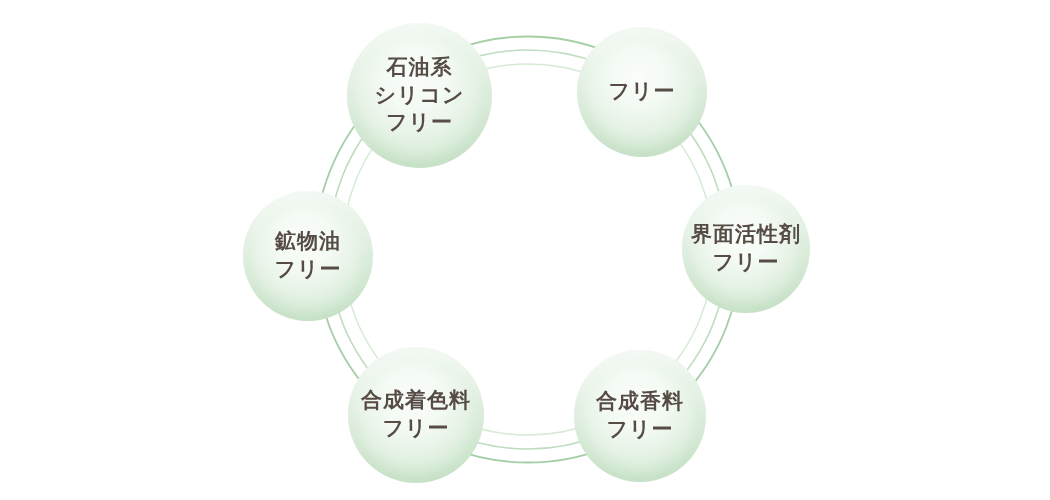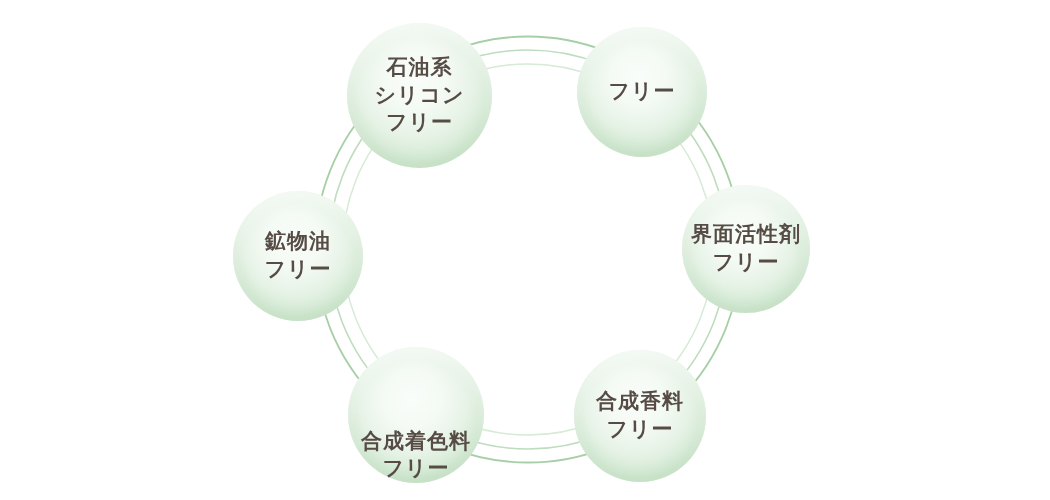--- a/index.html
+++ b/index.html
@@ -48,23 +48,23 @@
     line-height: 1.32;
     letter-spacing: 1px;
   }
   .badge .line {
     display: block;
     white-space: nowrap;
   }
   
   .badge-1 { left: 347px; top:  23px; width: 145px; height: 145px; }
   .badge-2 { left: 577px; top:  27px; width: 130px; height: 130px; }
-  .badge-3 { left: 233px; top: 191px; width: 130px; height: 130px; }
+  .badge-3 { left: 243px; top: 191px; width: 130px; height: 130px; }
   .badge-4 { left: 682px; top: 185px; width: 128px; height: 128px; }
-  .badge-5 { left: 348px; top: 347px; width: 136px; height: 136px; justify-content: flex-end; }
+  .badge-5 { left: 348px; top: 347px; width: 136px; height: 136px; }
   .badge-6 { left: 574px; top: 350px; width: 132px; height: 132px; text-align: center; }
 </style>
 </head>
 <body>
 
 <div class="stage">
 
   <svg class="rings" viewBox="0 0 1050 500" xmlns="http://www.w3.org/2000/svg">
     <circle cx="528" cy="249.5" r="185.5" fill="none" stroke-width="1.5" stroke="#d6ead6"></circle>
     <circle cx="528" cy="249.5" r="199.5" fill="none" stroke-width="1.6" stroke="#bedcbe"></circle>

